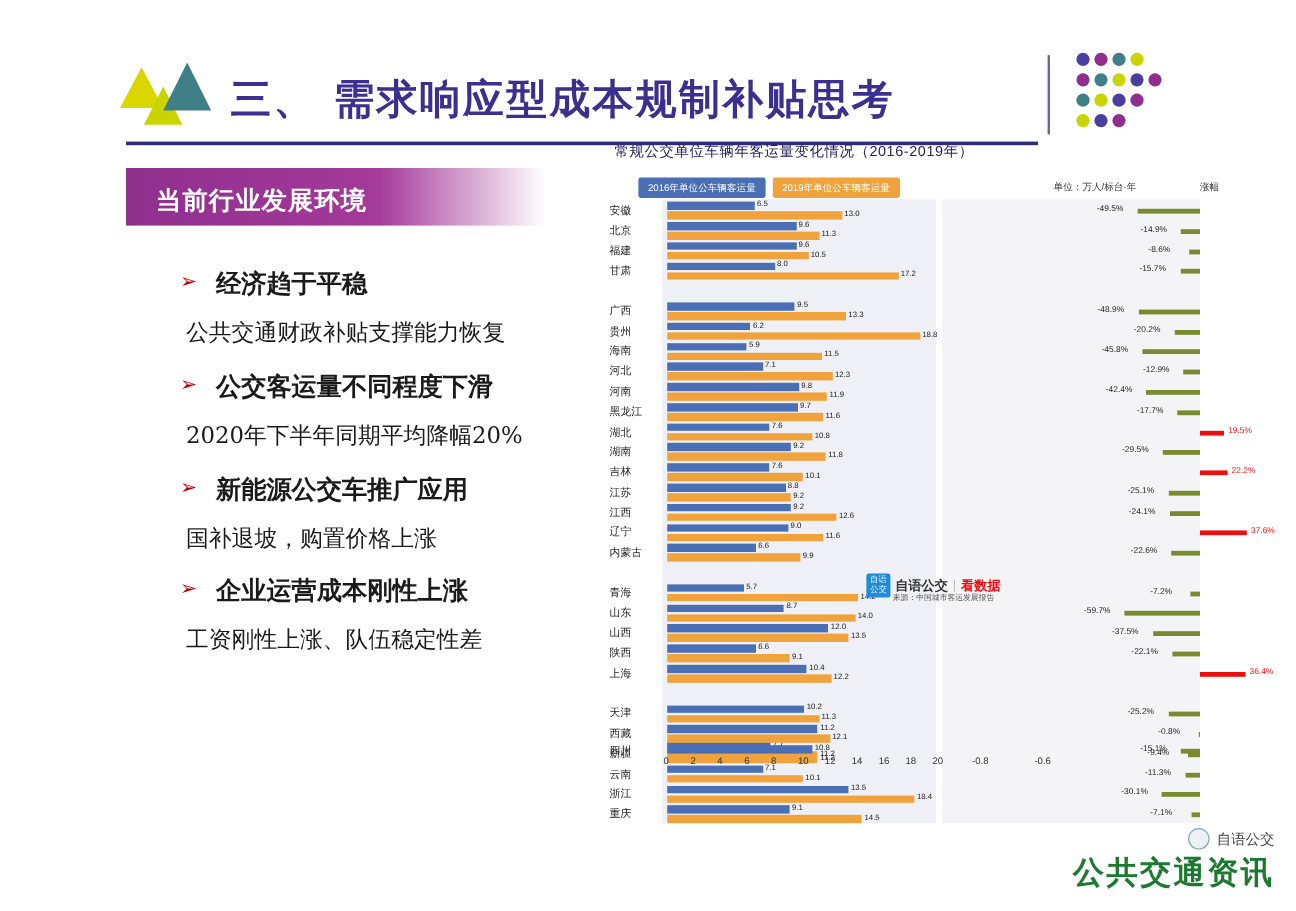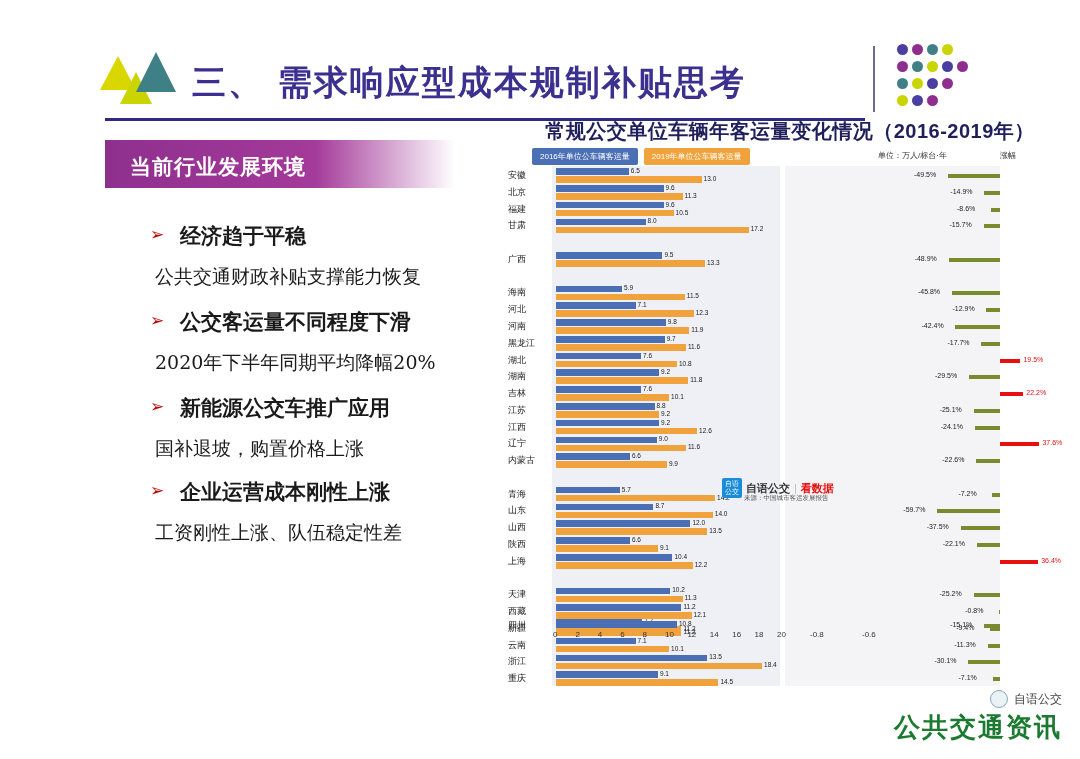--- a/index.html
+++ b/index.html
@@ -53,22 +53,22 @@
   }
   .sub-line{
     position:absolute;left:155px;
     font-family:"DejaVu Serif","Liberation Serif",serif;
     font-size:19px;color:#1a1a1a;white-space:nowrap;
   }
 
   
   .chart-panel{position:absolute;left:500px;top:110px;width:570px;height:600px;}
   .chart-title{
-    position:absolute;left:12px;top:8px;width:556px;text-align:center;
-    font-size:20px;font-weight:bold;color:#1f1f5c;letter-spacing:.5px;
+    position:absolute;left:12px;top:8px;width:556px;
+    font-size:12px;font-weight:normal;color:#1f1f5c;letter-spacing:.5px;
   }
   .legend{position:absolute;left:32px;top:38px;display:flex;gap:6px;align-items:center;}
   .legend-chip{
     font-size:8px;color:#fff;padding:3px 8px;border-radius:2px;white-space:nowrap;
   }
   .unit-text{position:absolute;left:378px;top:40px;font-size:8px;color:#333;}
   .growth-text{position:absolute;left:500px;top:40px;font-size:8px;color:#333;}
 
   .plot{position:absolute;left:0;top:56px;width:570px;height:520px;}
   .row{position:absolute;left:0;width:570px;height:20.6px;}
@@ -226,20 +226,29 @@
         </div>
         <div class="row" style="top: 83.871px; height: 16.7742px;">
           <div class="row-label">广西</div>
           <div class="bar bar-2016" style="width: 106.4px; background: rgb(74, 111, 181);"></div>
           <span class="bar-val" style="left: 164.4px; top: 1px;">9.5</span>
           <div class="bar bar-2019" style="width: 148.96px; background: rgb(240, 163, 60);"></div>
           <span class="bar-val" style="left: 206.96px; top: 9px;">13.3</span>
           <div class="pct-bar pct-neg" style="left: 448.655px; width: 51.345px;"></div>
           <span class="pct-val" style="left: 414.655px;">-48.9%</span>
         </div>
+        <div class="row" style="top: 100.645px; height: 16.7742px;">
+          <div class="row-label">贵州</div>
+          <div class="bar bar-2016" style="width: 69.44px; background: rgb(74, 111, 181);"></div>
+          <span class="bar-val" style="left: 127.44px; top: 1px;">6.2</span>
+          <div class="bar bar-2019" style="width: 210.56px; background: rgb(240, 163, 60);"></div>
+          <span class="bar-val" style="left: 268.56px; top: 9px;">18.8</span>
+          <div class="pct-bar pct-neg" style="left: 478.79px; width: 21.21px;"></div>
+          <span class="pct-val" style="left: 444.79px;">-20.2%</span>
+        </div>
         <div class="row" style="top: 117.419px; height: 16.7742px;">
           <div class="row-label">海南</div>
           <div class="bar bar-2016" style="width: 66.08px; background: rgb(74, 111, 181);"></div>
           <span class="bar-val" style="left: 124.08px; top: 1px;">5.9</span>
           <div class="bar bar-2019" style="width: 128.8px; background: rgb(240, 163, 60);"></div>
           <span class="bar-val" style="left: 186.8px; top: 9px;">11.5</span>
           <div class="pct-bar pct-neg" style="left: 451.91px; width: 48.09px;"></div>
           <span class="pct-val" style="left: 417.91px;">-45.8%</span>
         </div>
         <div class="row" style="top: 134.194px; height: 16.7742px;">

